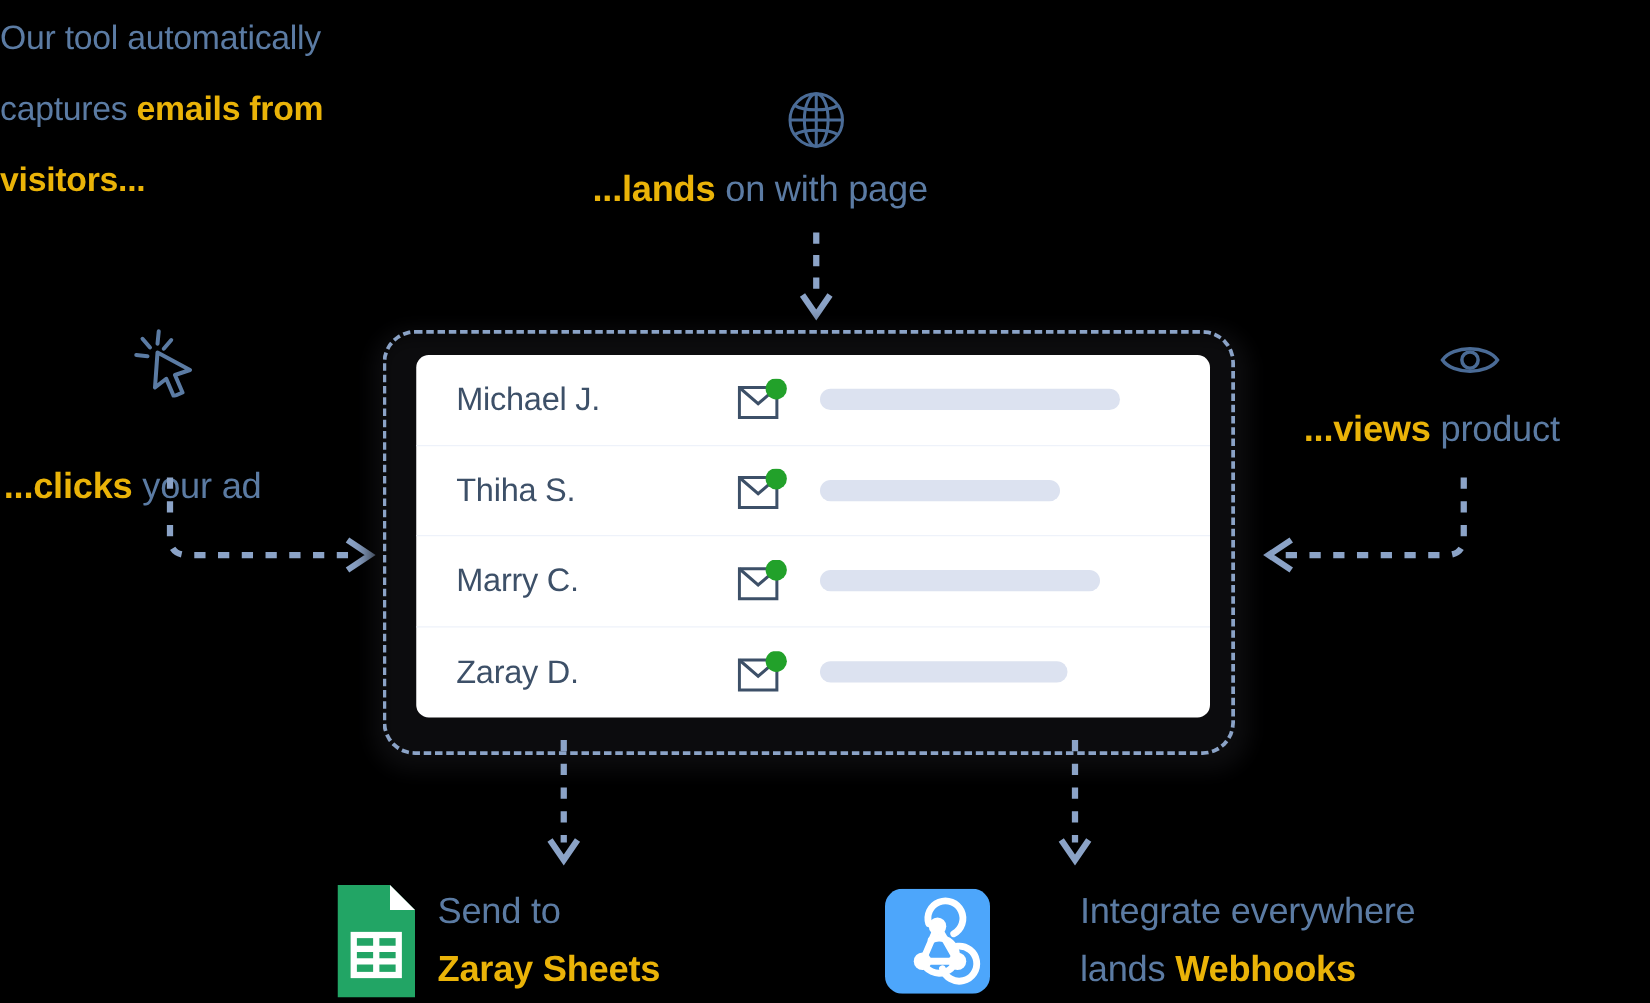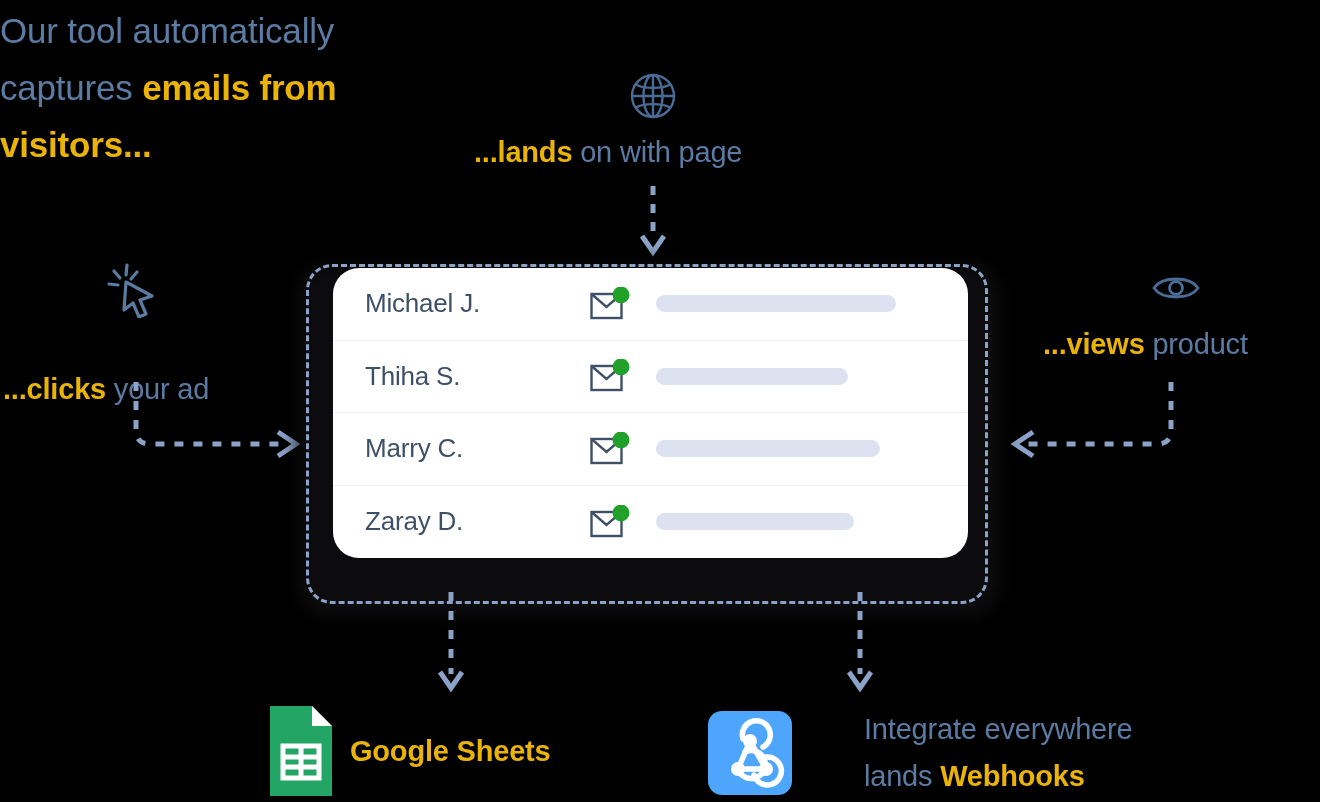--- a/index.html
+++ b/index.html
@@ -14,21 +14,21 @@
   .stage { position: absolute; inset: 0; }
 
   
   .hl-light { color: #5b7ba3; font-weight: 400; }
   .hl-bold  { color: #eab308; font-weight: 700; }
 
   
   #headline {
     position: absolute; left: 0; top: 2px;
     width: 420px;
-    font-size: 35px; line-height: 57px;
+    font-size: 27px; line-height: 57px;
     letter-spacing: -0.2px;
   }
   #headline .ln { display: block; white-space: nowrap; }
 
   
   .caption { position: absolute; font-size: 29px; white-space: nowrap; letter-spacing: -0.2px; }
 
   #cap-lands  { left: 474px;  top: 136px; }
   #cap-clicks { left: 3px;    top: 328px; margin-top: 45px; }
   #cap-views  { left: 1043px; top: 328px; }
@@ -65,24 +65,24 @@
   
   #panel-frame {
     position: absolute; left: 16px; top: 9px;
     width: 682px; height: 340px;
     border: 3px dashed #8ba3c7;
     border-radius: 26px;
     box-sizing: border-box;
   }
   
   #list-card {
-    position: absolute; left: 43px; top: 13px;
+    position: absolute; left: 43px; top: 29px;
     width: 635px; height: 290px;
     background: #ffffff;
-    border-radius: 26px;
+    border-radius: 10px;
     box-sizing: border-box;
     overflow: hidden;
   }
   .row {
     display: flex; align-items: center;
     height: 72.5px;
     padding-left: 32px;
     box-sizing: border-box;
     border-bottom: 1px solid #eef2fa;
   }
@@ -263,21 +263,22 @@
       <path d="M0 0 H42 L62 20 V90 H0 Z" fill="#22a565"></path>
       <path d="M42 0 L62 20 H42 Z" fill="#ffffff"></path>
       <g stroke="#ffffff" stroke-width="5" fill="none">
         <rect x="13" y="40" width="36" height="32"></rect>
         <line x1="31" y1="40" x2="31" y2="72"></line>
         <line x1="13" y1="51" x2="49" y2="51"></line>
         <line x1="13" y1="61" x2="49" y2="61"></line>
       </g>
     </svg>
     <div class="dest-text">
-      <span class="ln hl-bold">Google Sheets</span>
+      <span class="ln hl-light">Send to</span>
+      <span class="ln hl-bold">Zaray Sheets</span>
     </div>
   </div>
 
   <div id="dest-hooks" class="dest">
     <svg id="hooks-icon" class="dest-icon" viewBox="0 0 84 84">
       <rect x="0" y="0" width="84" height="84" rx="14" fill="#4da6fb"></rect>
       <g fill="none" stroke="#ffffff" stroke-width="5.5" stroke-linecap="round">
         <path d="M55 36 A14 14 0 1 0 35 28"></path>
         <path d="M30 58 A14 14 0 1 0 37 41"></path>
         <path d="M46 64 A14 14 0 1 0 58 46"></path>

